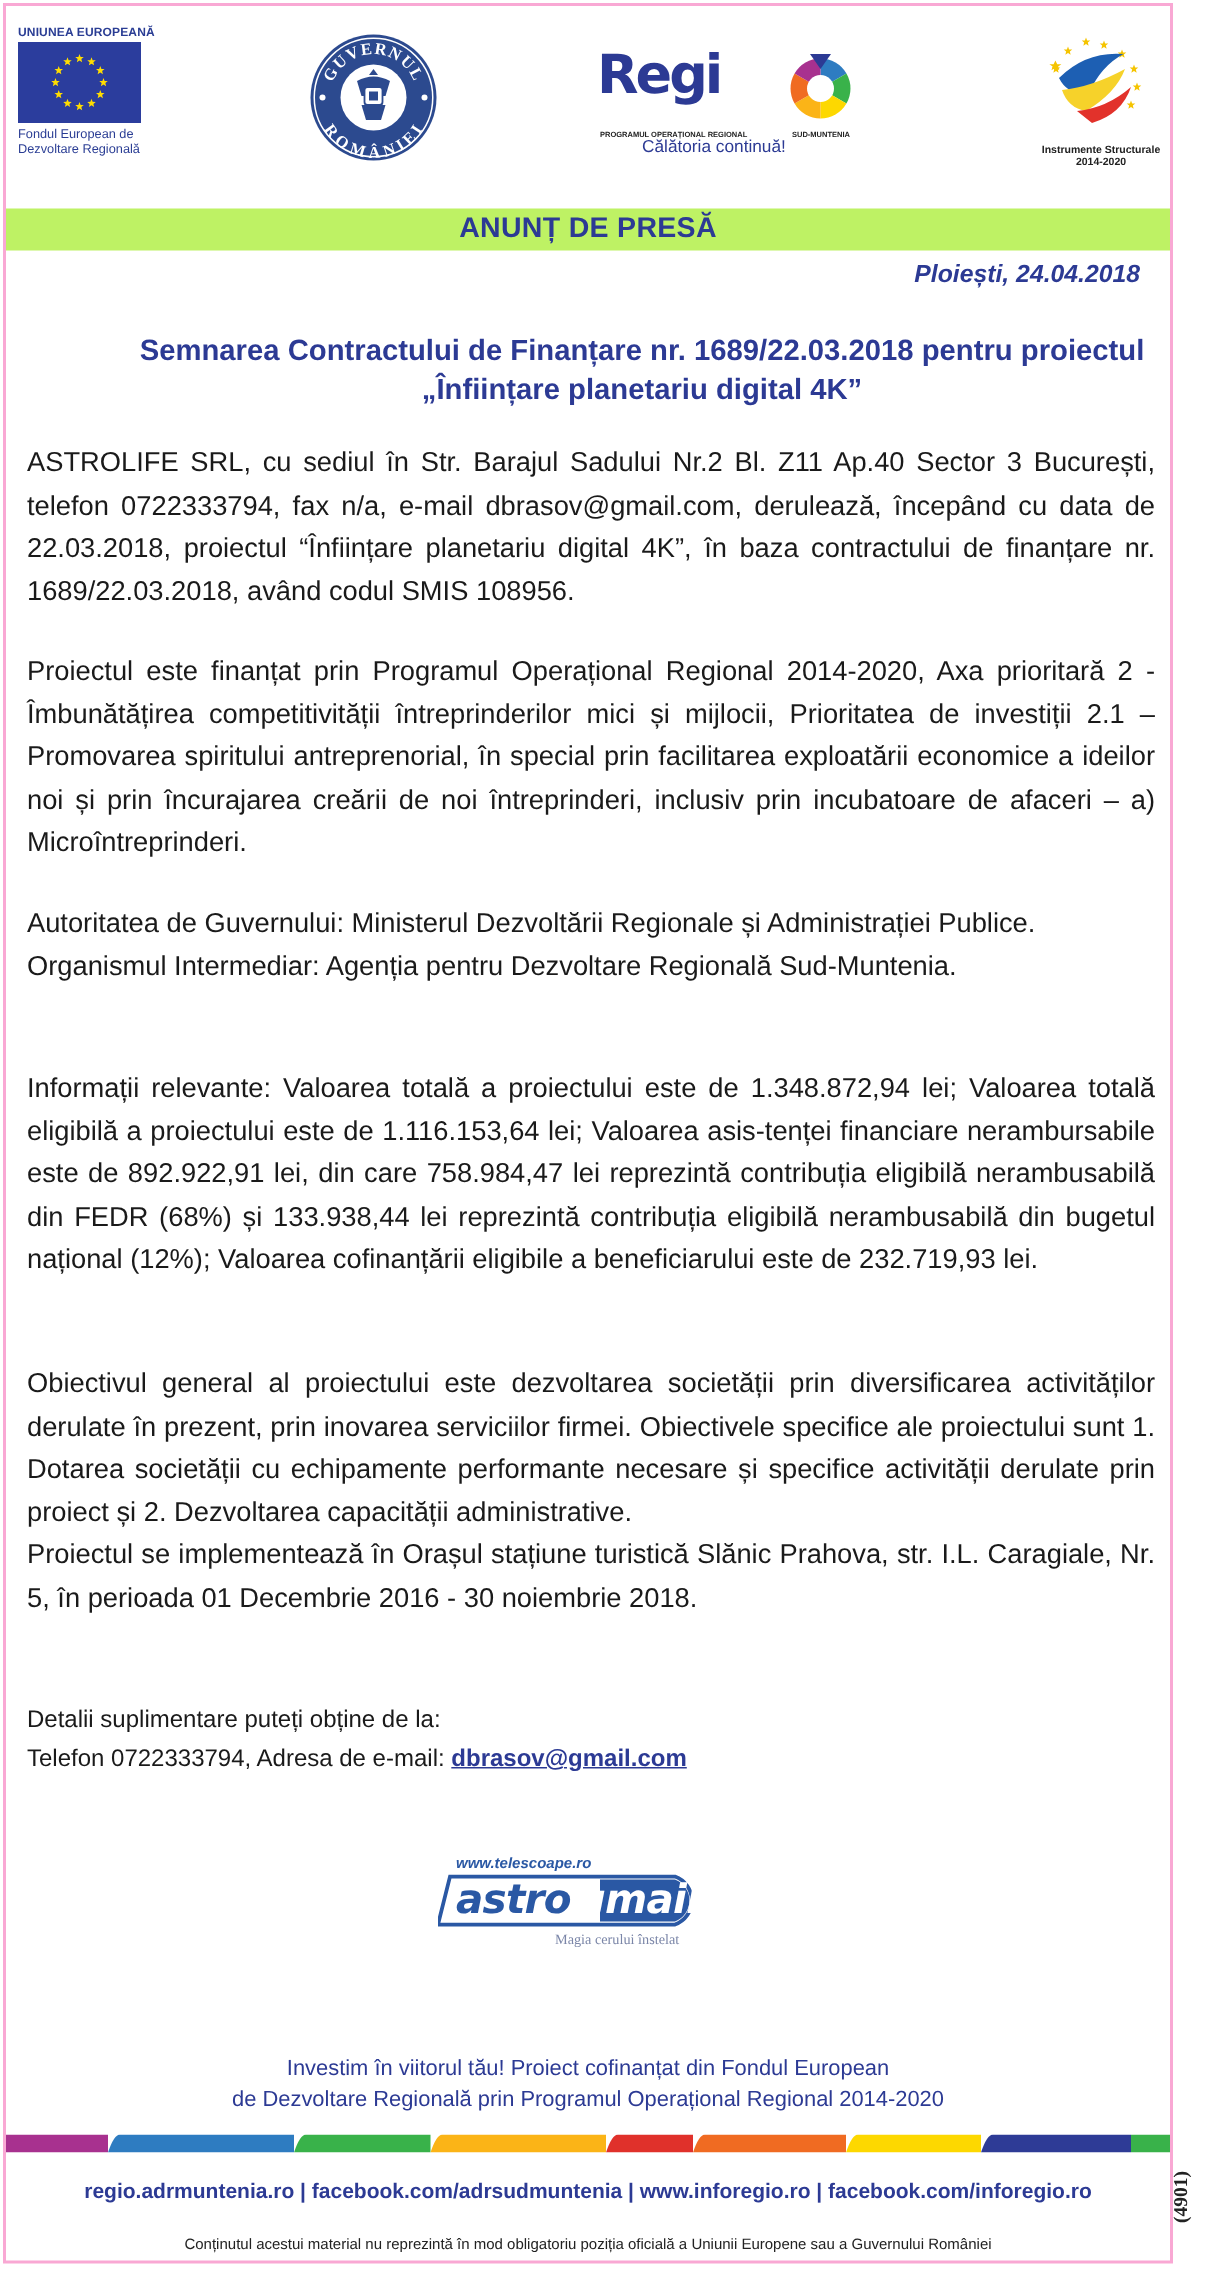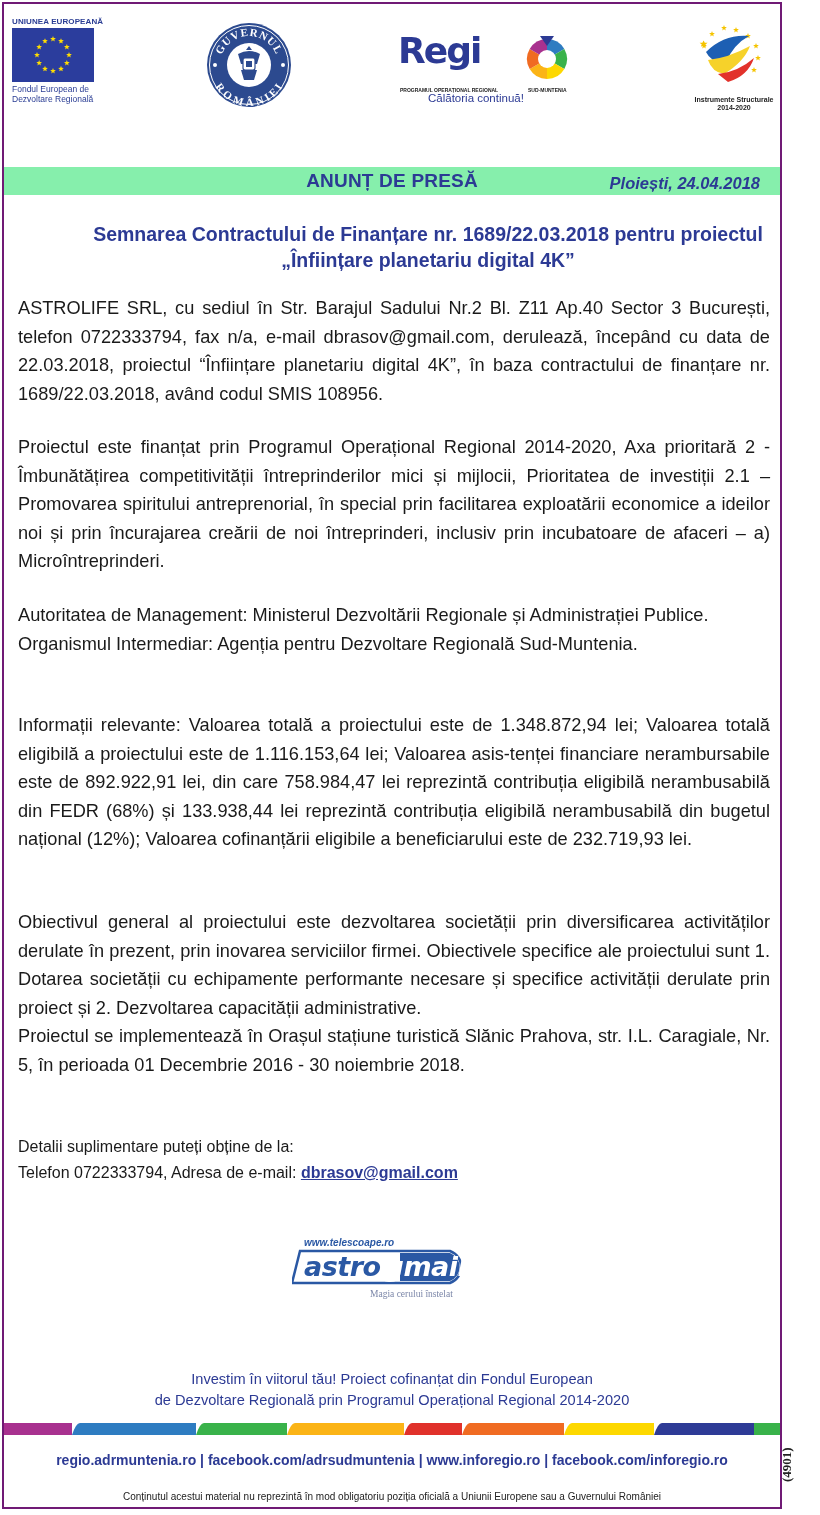--- a/index.html
+++ b/index.html
@@ -1,30 +1,30 @@
 <!DOCTYPE html>
 <html><head>
 <meta charset="utf-8">
 <style>
   html,body{margin:0;padding:0;background:#fff;}
   body{width:820px;height:1515px;position:relative;overflow:hidden;font-family:"Liberation Sans","DejaVu Sans",sans-serif;color:#1a1a1a;}
-  .frame{position:absolute;left:2px;top:2px;width:780px;height:1507px;border:2px solid #701a75;box-sizing:border-box;background:#fff;}
+  .frame{position:absolute;left:2px;top:2px;width:780px;height:1507px;border:2px solid #f9a8d4;box-sizing:border-box;background:#fff;}
   .logos{position:absolute;left:0;top:0;width:780px;height:120px;}
   .eu{position:absolute;left:8px;top:13px;width:90px;}
   .eu .t{font-size:8px;font-weight:bold;color:#2a3d94;letter-spacing:0.1px;white-space:nowrap;}
   .eu .flag{width:82px;height:54px;background:#2b3d9d;margin-top:2px;position:relative;}
   .eu .sub{font-size:8.5px;color:#2a3d94;line-height:10px;margin-top:2px;white-space:nowrap;}
   .gov{position:absolute;left:202px;top:18px;width:86px;height:86px;}
   .regio{position:absolute;left:392px;top:22px;width:180px;height:80px;}
   .regio .word{font-family:"DejaVu Sans",sans-serif;font-weight:bold;font-size:36px;color:#2c3a94;letter-spacing:-2px;line-height:44px;position:absolute;left:2px;top:3px;}
   .regio .small{position:absolute;top:61px;font-size:5px;font-weight:bold;color:#222;white-space:nowrap;}
   .regio .tag{position:absolute;left:32px;top:66px;font-size:11.5px;color:#2c3a94;white-space:nowrap;}
   .is{position:absolute;left:690px;top:18px;width:80px;}
   .is .cap{font-size:7px;font-weight:bold;color:#222;text-align:center;line-height:8px;white-space:nowrap;margin-left:-10px;width:100px;}
-  .bar-title{position:absolute;left:0;top:135px;width:776px;height:28px;background:#86efac;text-align:center;margin-top:28px;}
+  .bar-title{position:absolute;left:0;top:135px;width:776px;height:28px;background:#bef264;text-align:center;}
   .bar-title span{font-weight:bold;font-size:19px;color:#2c3a94;line-height:28px;letter-spacing:0.2px;}
   .date{position:absolute;right:20px;top:170px;font-style:italic;font-weight:bold;font-size:16.5px;color:#2c3a94;}
   .headline{position:absolute;left:0;top:217px;width:776px;text-align:center;font-weight:bold;font-size:19.5px;line-height:26px;color:#2c3a94;margin-left:36px;}
   .para{position:absolute;left:14px;width:752px;font-size:18.2px;line-height:28.5px;text-align:justify;color:#1a1a1a;}
   .para p{margin:0;}
   .contact{position:absolute;left:14px;top:1130px;width:752px;font-size:16px;line-height:26px;color:#1a1a1a;}
   .contact a{color:#2c3a94;font-weight:bold;text-decoration:underline;}
   .astro{position:absolute;left:288px;top:1233px;width:220px;height:80px;}
   .invest{position:absolute;left:0;top:1365px;width:776px;text-align:center;font-size:14.6px;line-height:21px;color:#2c3a94;}
   .stripe{position:absolute;left:0;top:1419px;width:776px;height:12px;}
@@ -144,21 +144,21 @@
 
   <div class="para" style="top:290px">
     <p>ASTROLIFE SRL, cu sediul în Str. Barajul Sadului Nr.2 Bl. Z11 Ap.40 Sector 3 București, telefon 0722333794, fax n/a, e-mail dbrasov@gmail.com, derulează, începând cu data de 22.03.2018, proiectul “Înființare planetariu digital 4K”, în baza contractului de finanțare nr. 1689/22.03.2018, având codul SMIS 108956.</p>
   </div>
 
   <div class="para" style="top:429px">
     <p>Proiectul este finanțat prin Programul Operațional Regional 2014-2020, Axa prioritară 2 - Îmbunătățirea competitivității întreprinderilor mici și mijlocii, Prioritatea de investiții 2.1 – Promovarea spiritului antreprenorial, în special prin facilitarea exploatării economice a ideilor noi și prin încurajarea creării de noi întreprinderi, inclusiv prin incubatoare de afaceri – a) Microîntreprinderi.</p>
   </div>
 
   <div class="para" style="top:597px;text-align:left">
-    <p>Autoritatea de Management: Ministerul Dezvoltării Regionale și Administrației Publice.</p>
+    <p>Autoritatea de Guvernului: Ministerul Dezvoltării Regionale și Administrației Publice.</p>
     <p>Organismul Intermediar: Agenția pentru Dezvoltare Regională Sud-Muntenia.</p>
   </div>
 
   <div class="para" style="top:707px">
     <p>Informații relevante: Valoarea totală a proiectului este de 1.348.872,94 lei; Valoarea totală eligibilă a proiectului este de 1.116.153,64 lei; Valoarea asis-tenței financiare nerambursabile este de 892.922,91 lei, din care 758.984,47 lei reprezintă contribuția eligibilă nerambusabilă din FEDR (68%) și 133.938,44 lei reprezintă contribuția eligibilă nerambusabilă din bugetul național (12%); Valoarea cofinanțării eligibile a beneficiarului este de 232.719,93 lei.</p>
   </div>
 
   <div class="para" style="top:904px">
     <p>Obiectivul general al proiectului este dezvoltarea societății prin diversificarea activităților derulate în prezent, prin inovarea serviciilor firmei. Obiectivele specifice ale proiectului sunt 1. Dotarea societății cu echipamente performante necesare și specifice activității derulate prin proiect și 2. Dezvoltarea capacității administrative.</p>
     <p>Proiectul se implementează în Orașul stațiune turistică Slănic Prahova, str. I.L. Caragiale, Nr. 5, în perioada 01 Decembrie 2016 - 30 noiembrie 2018.</p>

